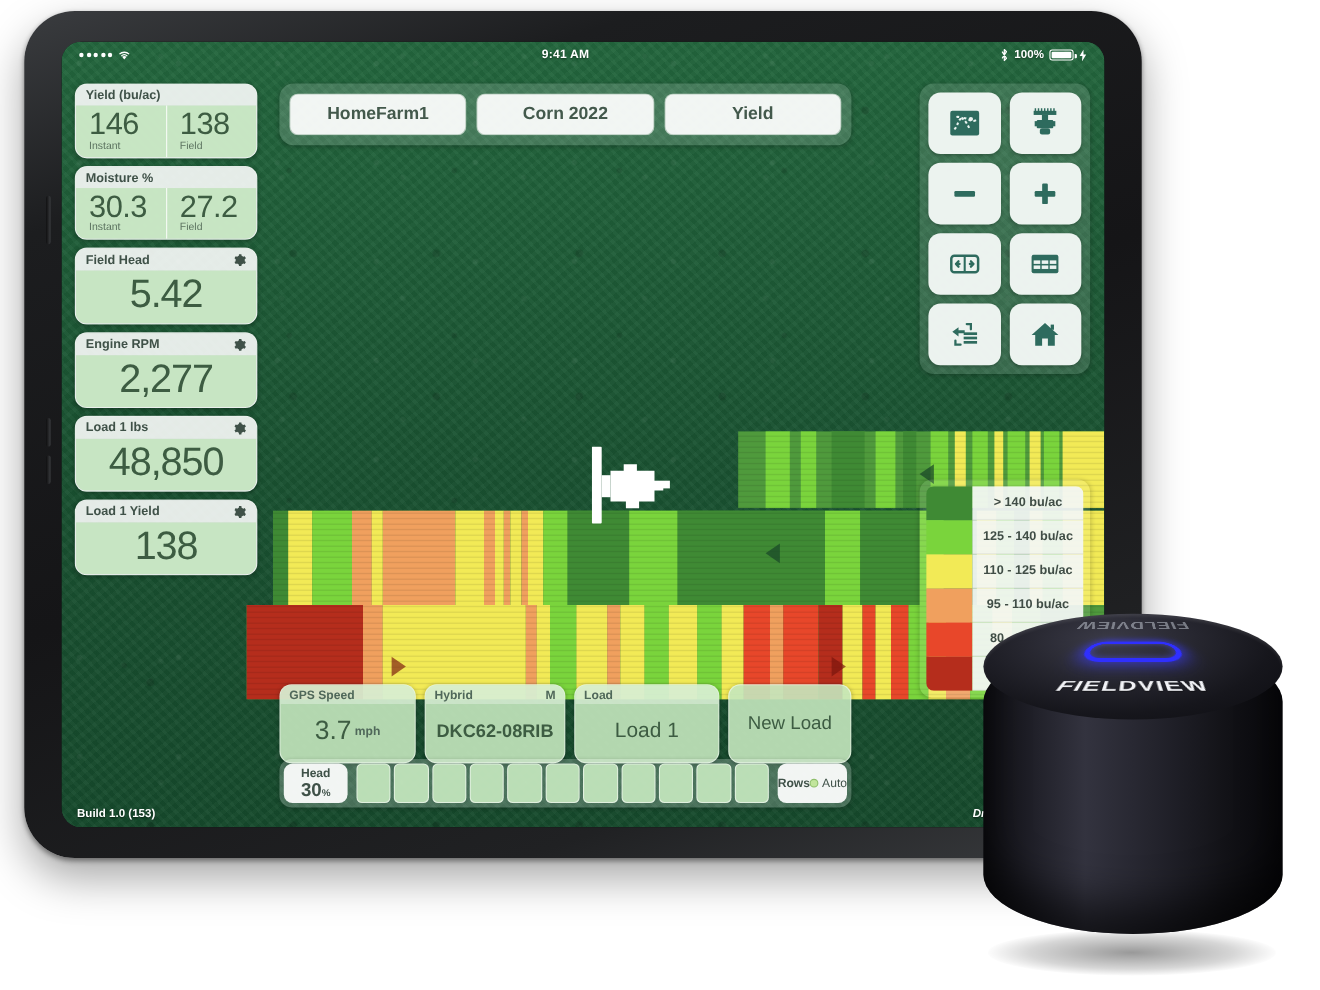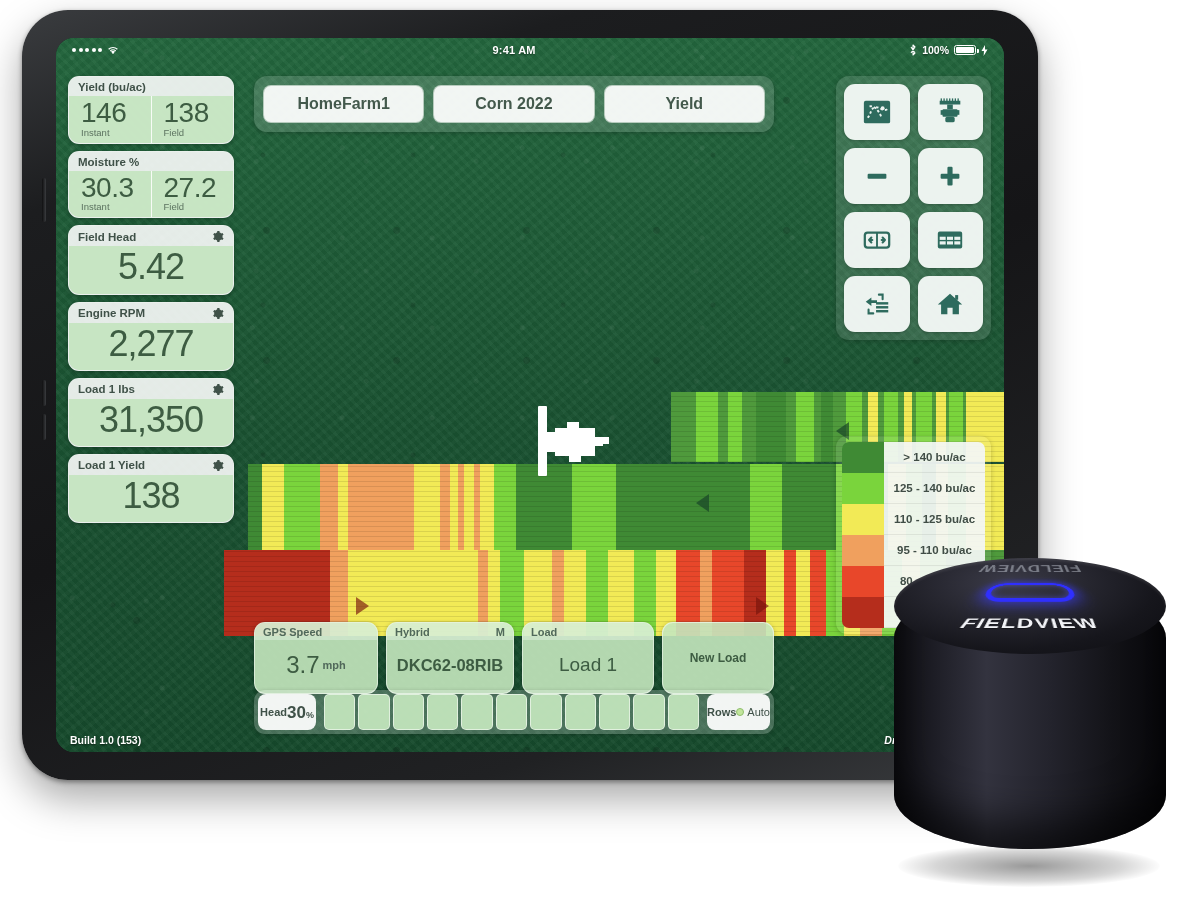--- a/index.html
+++ b/index.html
@@ -183,34 +183,34 @@
   }
   .bcard .bval {
     flex: 1; display: flex; align-items: center; justify-content: center;
     font-size: 21px; color: #3d5c42; font-weight: 400; padding-bottom: 3px;
   }
   .unit { font-size: 11px; font-weight: 700; margin-left: 3px; color: #50685a; }
   .bcard.gps { flex: 0 0 124px; }
   .bcard.hybrid { flex: 0 0 128px; }
   .bcard.load { flex: 0 0 132px; }
   .bcard.newload { flex: 1; align-items: center; justify-content: center; }
-  .bcard.newload .bval { font-size: 12px; font-weight: 700; padding: 0; }
+  .bcard.newload .bval { font-size: 17px; font-weight: 400; padding: 0; }
   .bcard.hybrid .bval { font-size: 16.5px; font-weight: 700; }
   .bcard.load .bval { font-size: 19px; }
 
   
   .headbar {
     position: absolute; left: 198px; bottom: 18px; width: 520px; height: 44px;
     background: rgba(255,255,255,.22); border-radius: 11px; padding: 4px;
     display: flex; align-items: stretch; gap: 4px; z-index: 20;
     box-shadow: 0 1px 4px rgba(0,0,0,.22);
   }
   .head-chip {
     flex: 0 0 58px; background: rgba(255,255,255,.93); border-radius: 8px 8px 8px 8px;
-    display: flex; flex-direction: row; align-items: center; justify-content: center;
+    display: flex; flex-direction: column; align-items: center; justify-content: center;
     color: #3f5148; line-height: 1.0;
   }
   .head-chip .t { font-size: 11px; font-weight: 700; }
   .head-chip .v { font-size: 17px; font-weight: 700; margin-top: 1px; }
   .head-chip .v small { font-size: 9px; }
   .rows-strip { flex: 1; display: flex; gap: 3px; padding: 0 4px; }
   .rows-strip i {
     flex: 1; display: block; background: rgba(196,231,190,.92);
     border-radius: 5px; border: 1px solid rgba(255,255,255,.55);
   }
@@ -496,21 +496,21 @@
           </div>
 
           <div class="card">
             <div class="card-head">
               <span>Load 1 lbs</span>
               <svg class="gear" viewBox="0 0 24 24">
                 <path fill="#3f5148" d="M12 8.5a3.5 3.5 0 1 0 0 7 3.5 3.5 0 0 0 0-7zm9.3 3.5c0-.6-.05-1.1-.14-1.66l2.05-1.5-2-3.46-2.4.93a7.8 7.8 0 0 0-2.86-1.66L15.6 2h-4l-.35 2.65c-1.06.33-2.03.9-2.86 1.66l-2.4-.93-2 3.46 2.05 1.5c-.1.55-.14 1.06-.14 1.66s.05 1.11.14 1.66l-2.05 1.5 2 3.46 2.4-.93c.83.76 1.8 1.33 2.86 1.66L11.6 22h4l.35-2.65a7.8 7.8 0 0 0 2.86-1.66l2.4.93 2-3.46-2.05-1.5c.09-.55.14-1.06.14-1.66z"></path>
               </svg>
             </div>
             <div class="solo">
-              <div class="big-num">31,350</div>
+              <div class="big-num">48,850</div>
             </div>
           </div>
 
           <div class="card">
             <div class="card-head">
               <span>Load 1 Yield</span>
               <svg class="gear" viewBox="0 0 24 24">
                 <path fill="#3f5148" d="M12 8.5a3.5 3.5 0 1 0 0 7 3.5 3.5 0 0 0 0-7zm9.3 3.5c0-.6-.05-1.1-.14-1.66l2.05-1.5-2-3.46-2.4.93a7.8 7.8 0 0 0-2.86-1.66L15.6 2h-4l-.35 2.65c-1.06.33-2.03.9-2.86 1.66l-2.4-.93-2 3.46 2.05 1.5c-.1.55-.14 1.06-.14 1.66s.05 1.11.14 1.66l-2.05 1.5 2 3.46 2.4-.93c.83.76 1.8 1.33 2.86 1.66L11.6 22h4l.35-2.65a7.8 7.8 0 0 0 2.86-1.66l2.4.93 2-3.46-2.05-1.5c.09-.55.14-1.06.14-1.66z"></path>
               </svg>
             </div>

